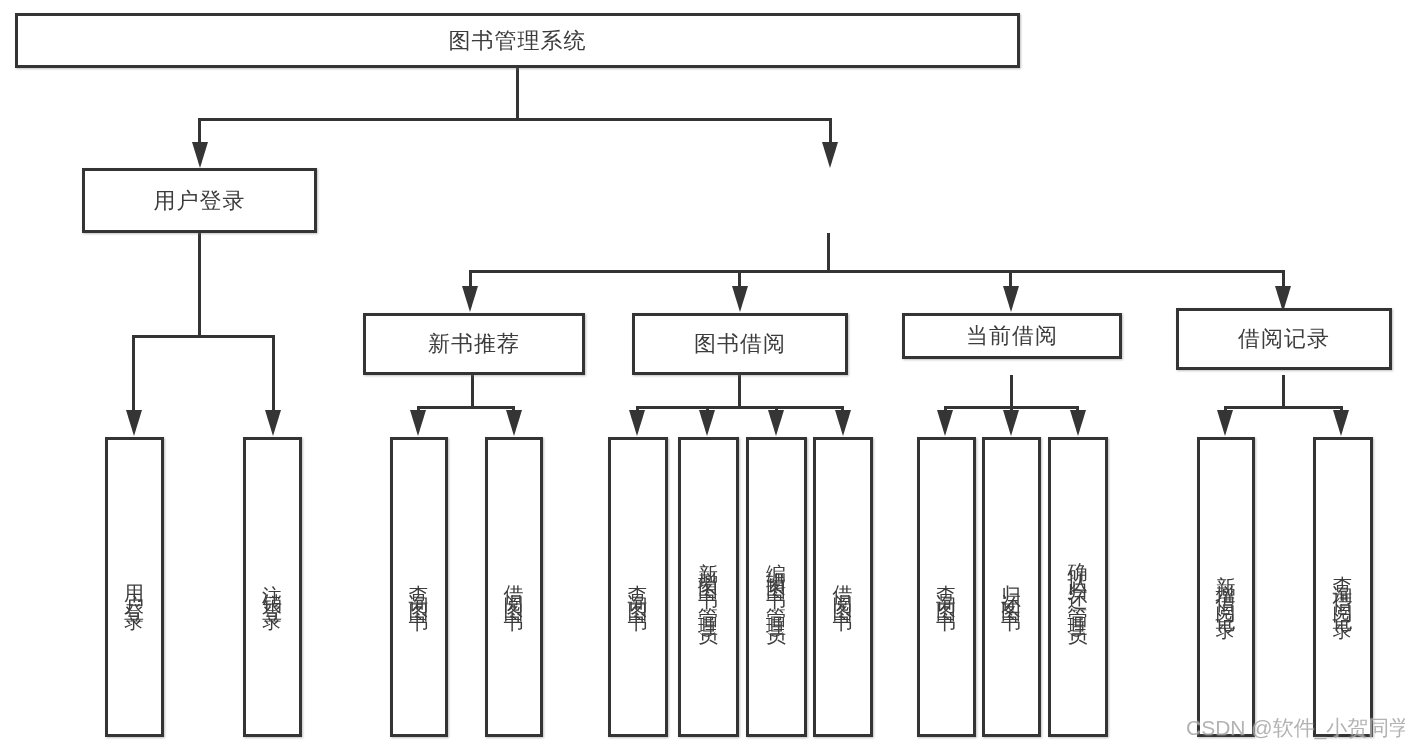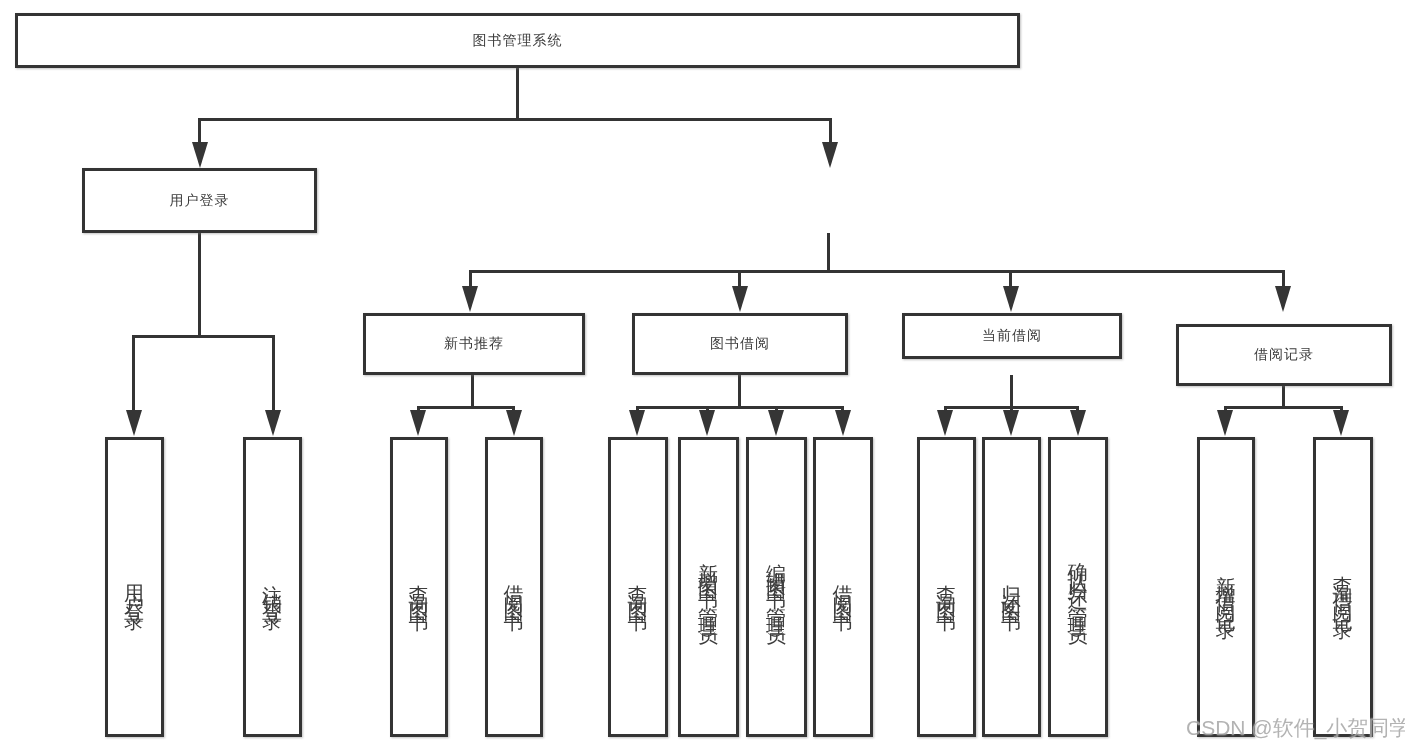--- a/index.html
+++ b/index.html
@@ -10,21 +10,21 @@
     font-family:"Liberation Sans","DejaVu Sans",sans-serif;
     overflow:hidden;
   }
   
   .node{
     position:absolute;
     border:3px solid #343434;
     background:#ffffff;
     box-shadow:1px 1px 2px rgba(120,120,120,0.45);
     display:flex;align-items:center;justify-content:center;
-    font-size:14px;color:#3c3c3c;
+    font-size:22px;color:#3c3c3c;
     letter-spacing:1px;
     box-sizing:border-box;
     z-index:2;
   }
   .vnode{
     position:absolute;
     border:3px solid #343434;
     background:#ffffff;
     box-shadow:1px 1px 2px rgba(120,120,120,0.45);
     display:flex;align-items:center;justify-content:center;
@@ -89,21 +89,21 @@
   <div class="vline" style="left:738px;top:270px;height:22px"></div>
   <div class="arrow" style="left:732px;top:286px"></div>
   <div class="vline" style="left:1009px;top:270px;height:22px"></div>
   <div class="arrow" style="left:1003px;top:286px"></div>
   <div class="vline" style="left:1282px;top:270px;height:22px"></div>
   <div class="arrow" style="left:1275px;top:286px"></div>
 
   <div class="node" style="left:363px;top:313px;width:222px;height:62px">新书推荐</div>
   <div class="node" style="left:632px;top:313px;width:216px;height:62px">图书借阅</div>
   <div class="node" style="left:902px;top:313px;width:220px;height:46px">当前借阅</div>
-  <div class="node" style="left:1176px;top:324px;width:216px;height:62px">借阅记录</div>
+  <div class="node" style="left:1176px;top:308px;width:216px;height:62px">借阅记录</div>
 
   <div class="vline" style="left:471px;top:375px;height:33px"></div>
   <div class="hline" style="left:417px;top:406px;width:98px"></div>
   <div class="vline" style="left:417px;top:406px;height:10px"></div>
   <div class="arrow" style="left:410px;top:410px"></div>
   <div class="vline" style="left:512px;top:406px;height:10px"></div>
   <div class="arrow" style="left:506px;top:410px"></div>
 
   <div class="vline" style="left:738px;top:375px;height:33px"></div>
   <div class="hline" style="left:636px;top:406px;width:208px"></div>

